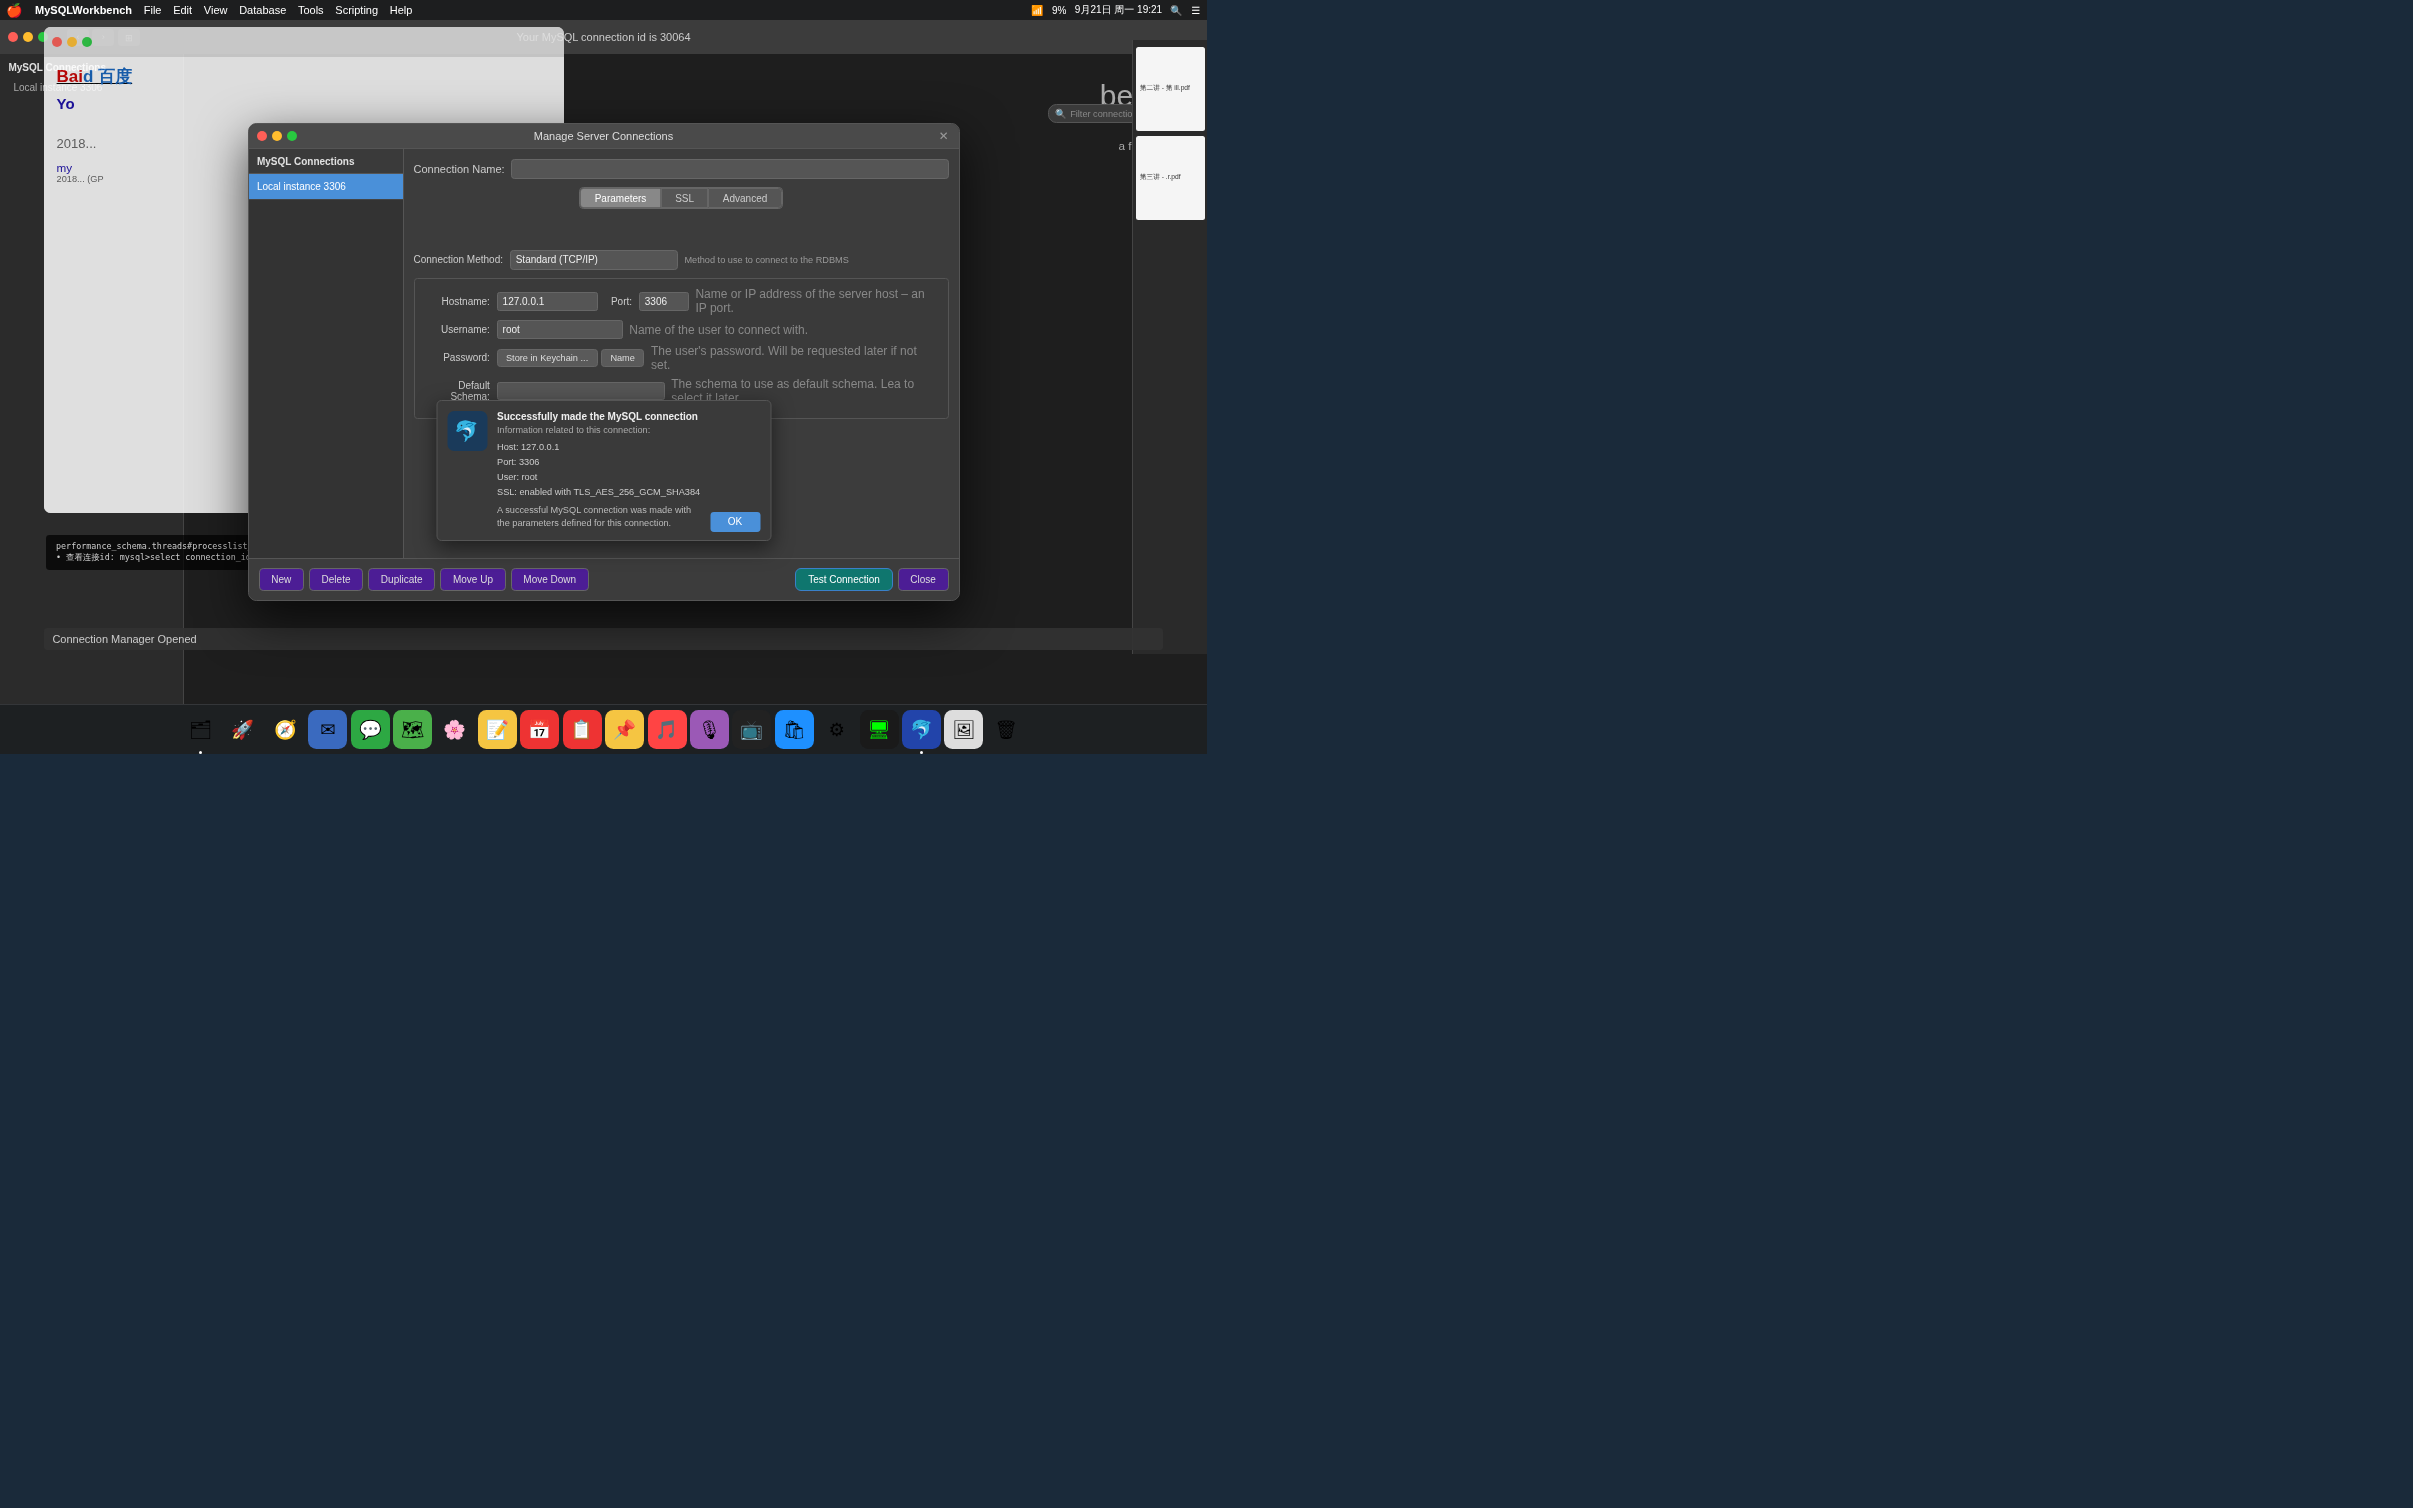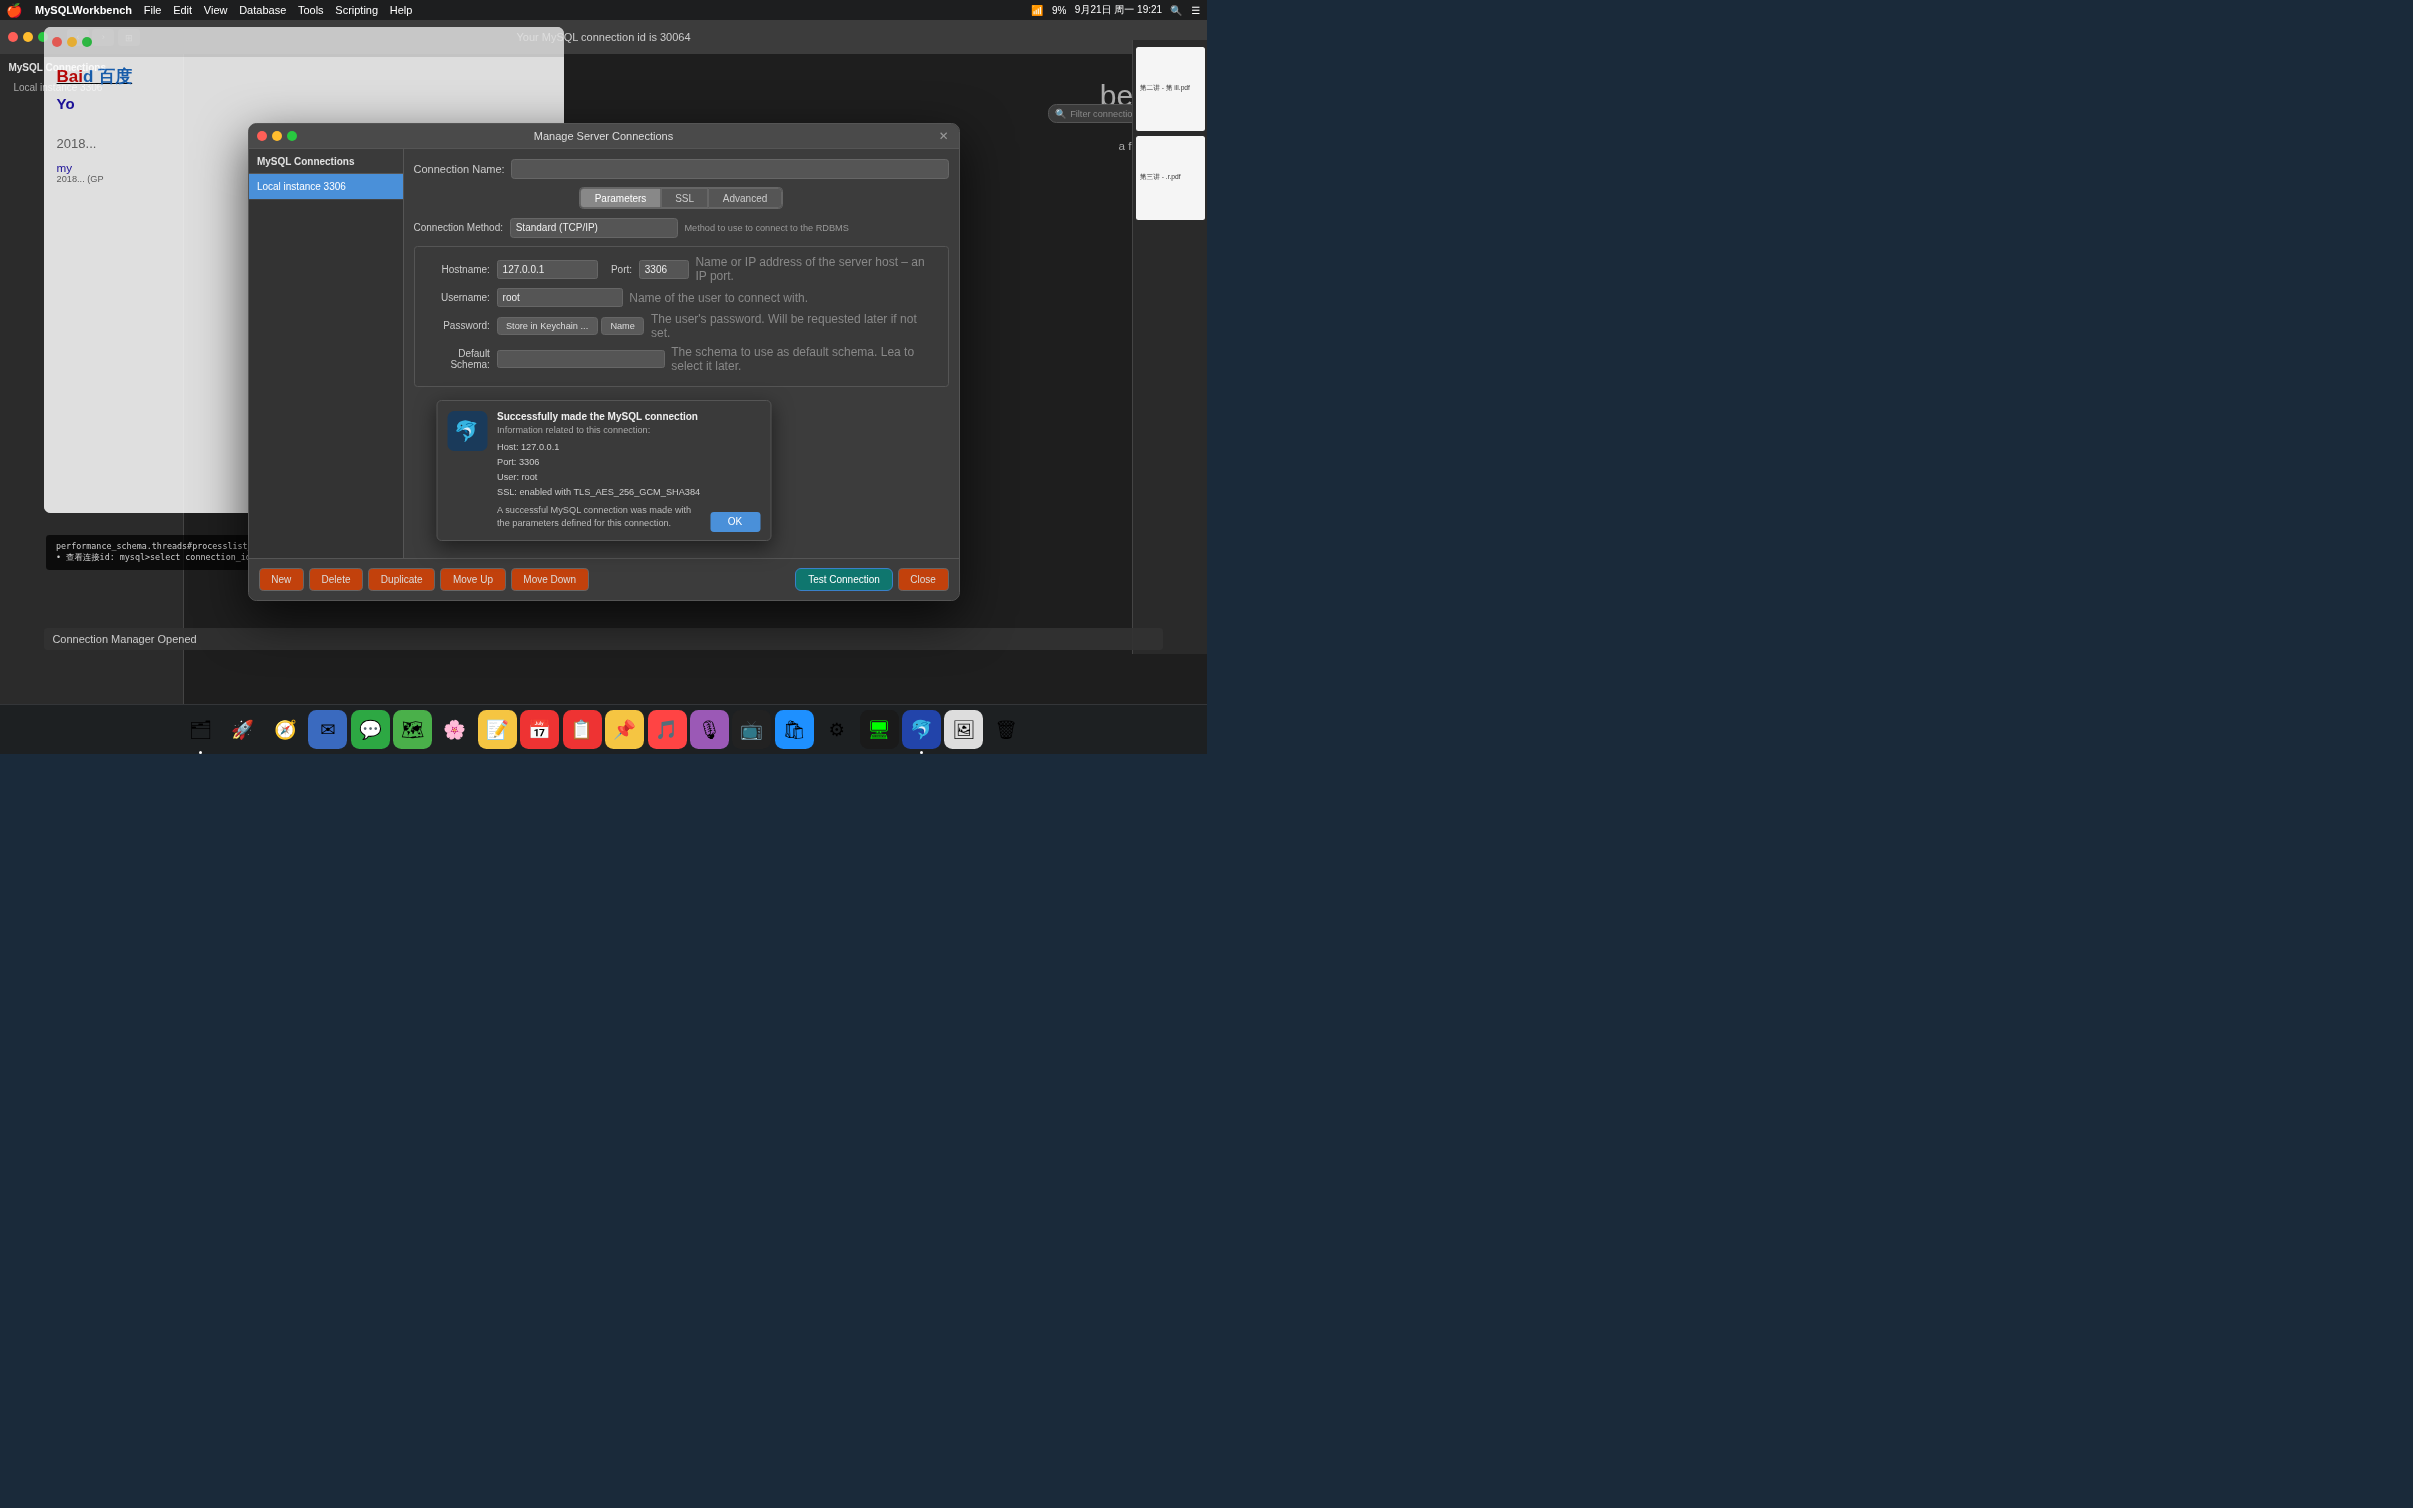--- a/index.html
+++ b/index.html
@@ -313,20 +313,21 @@
       background: #888;
       color: white;
     }
 
     
     .method-row {
       display: flex;
       align-items: center;
       gap: 6.7px;
       margin-bottom: 8.4px;
+      margin-top: 32px;
     }
     .method-label {
       color: #ccc;
       font-size: 10px;
     }
     .method-select {
       width: 168px;
       height: 20px;
       background: #555;
       border: 0.8px solid #666;
@@ -472,21 +473,21 @@
       background: #3c3c3c;
       border-top: 0.8px solid #555;
       display: flex;
       align-items: center;
       padding: 0 10px;
       gap: 5px;
     }
     .footer-btn {
       height: 23.5px;
       padding: 0 11.7px;
-      background: #c2410c;
+      background: #4c1d95;
       border: 0.8px solid #666;
       border-radius: 4.2px;
       color: #ddd;
       font-size: 10px;
       cursor: pointer;
     }
     .footer-btn-primary {
       background: #0f766e;
       border-color: #3a80c9;
       color: white;

